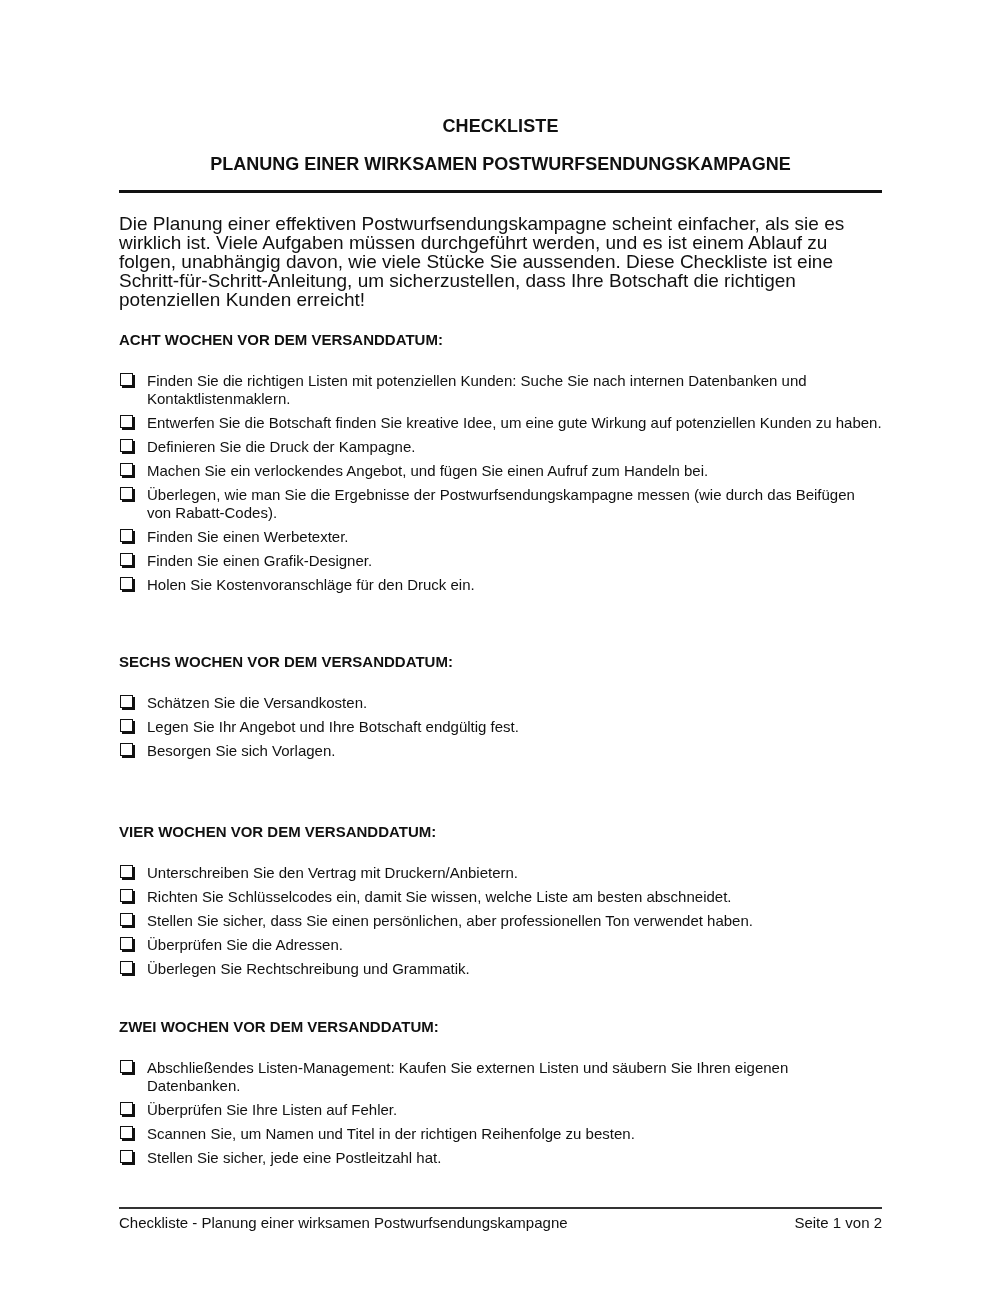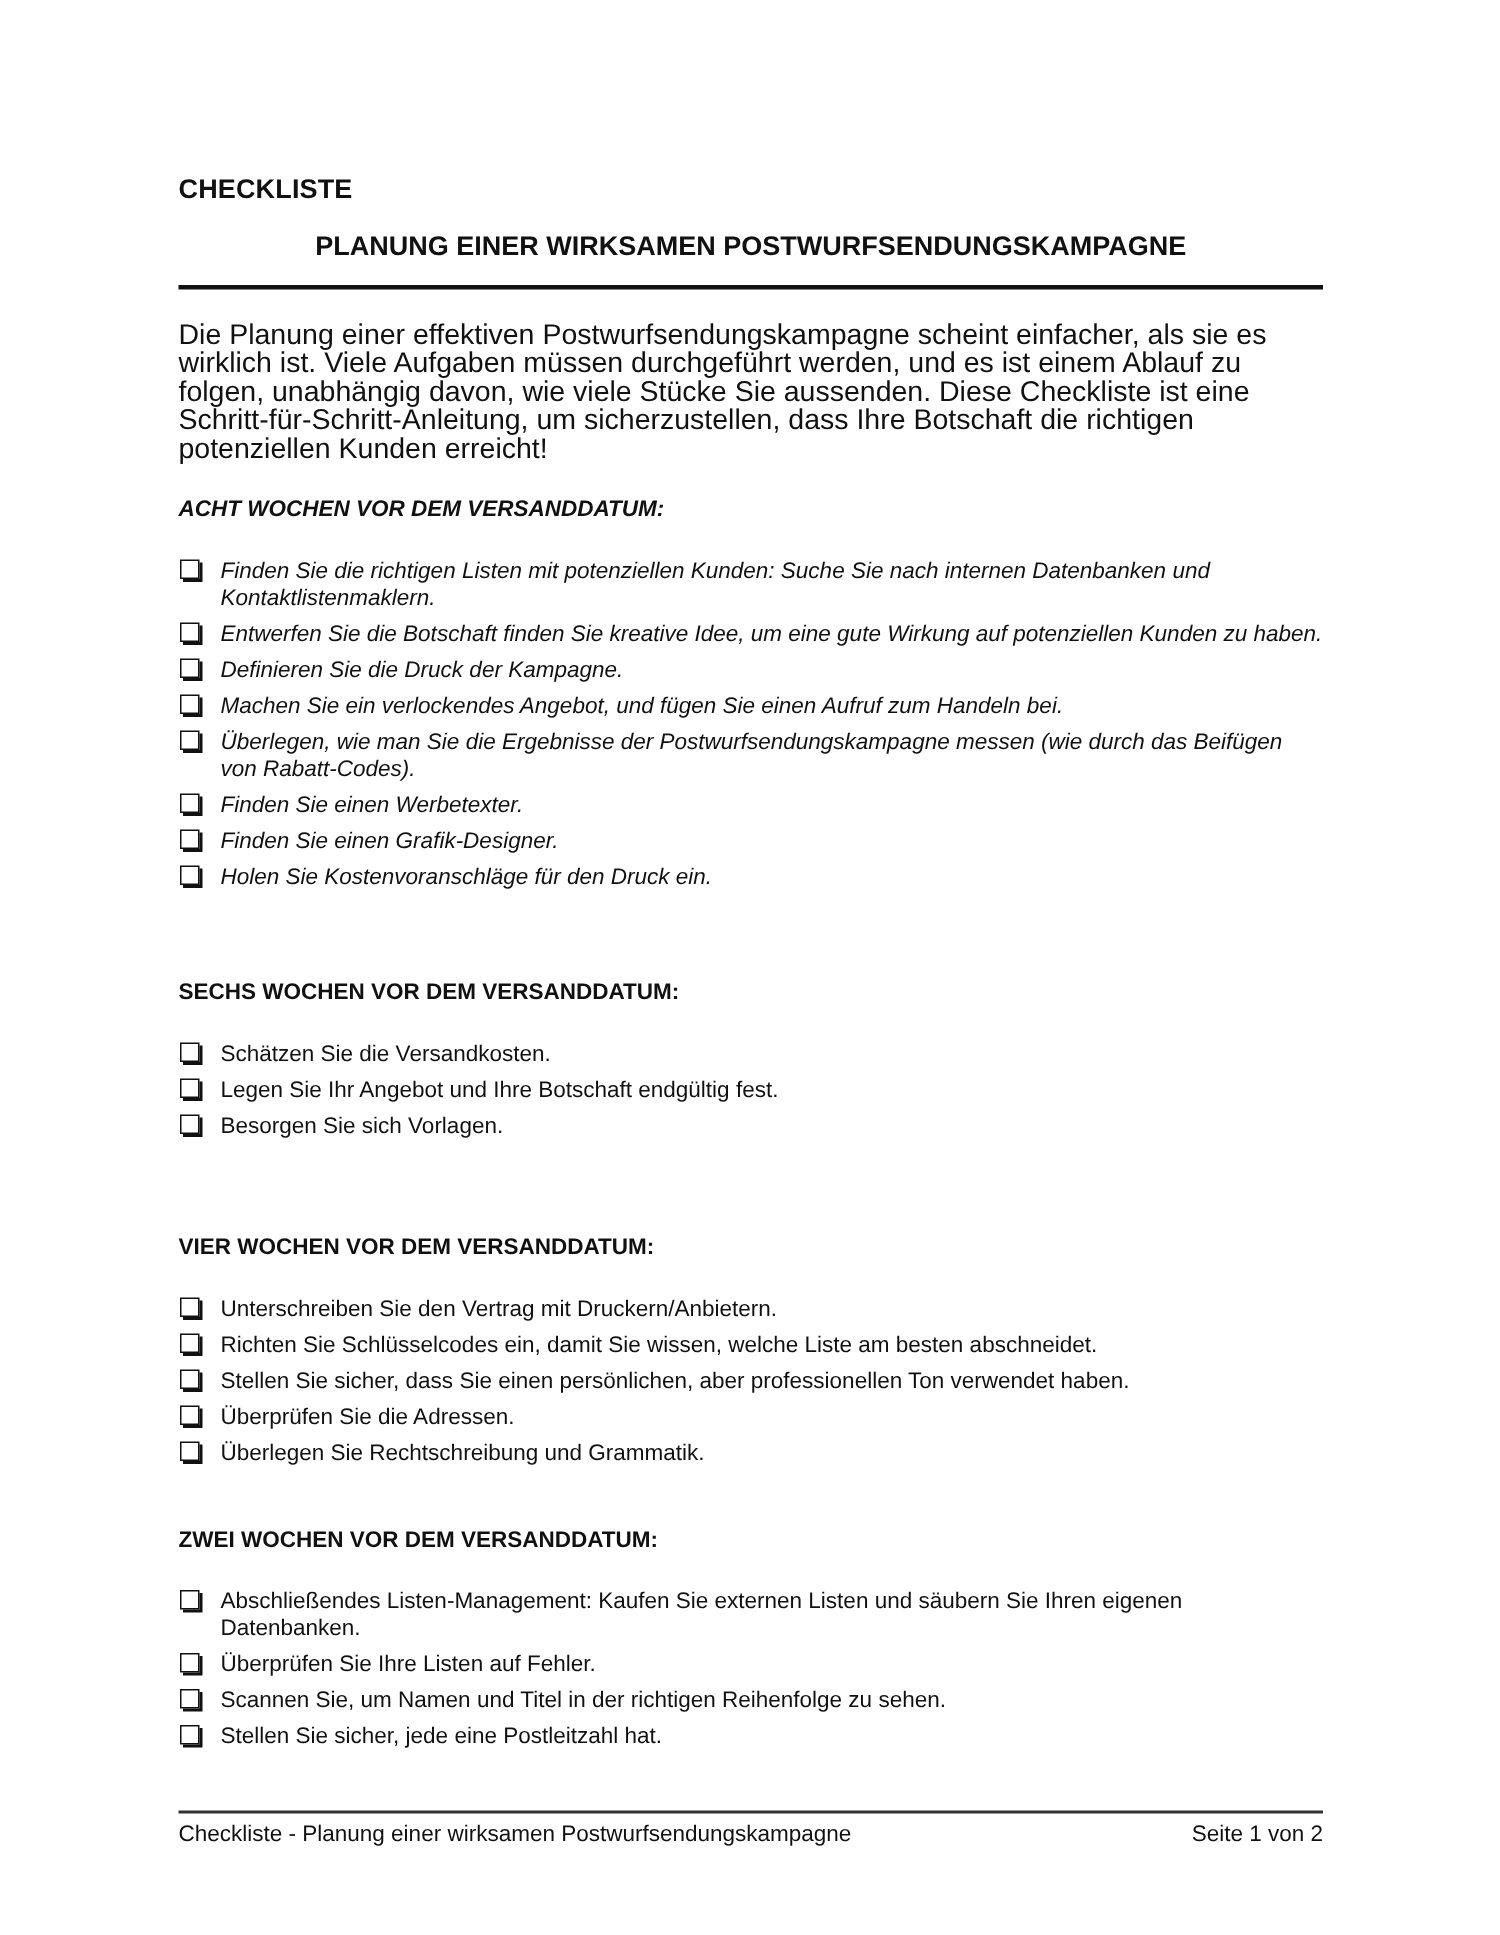--- a/index.html
+++ b/index.html
@@ -2,21 +2,21 @@
 <html><head>
   <meta charset="utf-8">
   <style>
     html, body { margin: 0; padding: 0; background: #ffffff; }
     body {
       width: 1000px; height: 1290px; position: relative; overflow: hidden;
       font-family: "Liberation Sans", sans-serif; color: #111111;
     }
     .page { position: absolute; left: 119px; top: 0; width: 763px; }
     .title {
-      position: absolute; top: 116px; left: 0; width: 763px; text-align: left;
+      position: absolute; top: 116px; left: 0; width: 763px; text-align: center;
       font-weight: bold; font-size: 18px; letter-spacing: 0.1px;
     }
     .subtitle {
       position: absolute; top: 154px; left: 0; width: 763px; text-align: center;
       font-weight: bold; font-size: 18px;
     }
     .rule-top {
       position: absolute; top: 190px; left: 0; width: 763px; height: 3px; background: #111;
     }
     .intro {
@@ -47,21 +47,21 @@
   </style>
 </head>
 <body>
 
 <div class="page">
   <div class="title">CHECKLISTE</div>
   <div class="subtitle">PLANUNG EINER WIRKSAMEN POSTWURFSENDUNGSKAMPAGNE</div>
   <div class="rule-top"></div>
   <p class="intro">Die Planung einer effektiven Postwurfsendungskampagne scheint einfacher, als sie es wirklich ist. Viele Aufgaben müssen durchgeführt werden, und es ist einem Ablauf zu folgen, unabhängig davon, wie viele Stücke Sie aussenden. Diese Checkliste ist eine Schritt-für-Schritt-Anleitung, um sicherzustellen, dass Ihre Botschaft die richtigen potenziellen Kunden erreicht!</p>
 
-  <div class="section" style="top:330px;font-style:italic;">
+  <div class="section" style="top:330px;">
     <h2 class="section-heading">ACHT WOCHEN VOR DEM VERSANDDATUM:</h2>
     <ul class="items">
       <li class="item"><span class="checkbox"></span><span>Finden Sie die richtigen Listen mit potenziellen Kunden: Suche Sie nach internen Datenbanken und Kontaktlistenmaklern.</span></li>
       <li class="item"><span class="checkbox"></span><span>Entwerfen Sie die Botschaft finden Sie kreative Idee, um eine gute Wirkung auf potenziellen Kunden zu haben.</span></li>
       <li class="item"><span class="checkbox"></span><span>Definieren Sie die Druck der Kampagne.</span></li>
       <li class="item"><span class="checkbox"></span><span>Machen Sie ein verlockendes Angebot, und fügen Sie einen Aufruf zum Handeln bei.</span></li>
       <li class="item"><span class="checkbox"></span><span>Überlegen, wie man Sie die Ergebnisse der Postwurfsendungskampagne messen (wie durch das Beifügen von Rabatt-Codes).</span></li>
       <li class="item"><span class="checkbox"></span><span>Finden Sie einen Werbetexter.</span></li>
       <li class="item"><span class="checkbox"></span><span>Finden Sie einen Grafik-Designer.</span></li>
       <li class="item"><span class="checkbox"></span><span>Holen Sie Kostenvoranschläge für den Druck ein.</span></li>
@@ -86,21 +86,21 @@
       <li class="item"><span class="checkbox"></span><span>Überprüfen Sie die Adressen.</span></li>
       <li class="item"><span class="checkbox"></span><span>Überlegen Sie Rechtschreibung und Grammatik.</span></li>
     </ul>
   </div>
 
   <div class="section" style="top:1017px;">
     <h2 class="section-heading">ZWEI WOCHEN VOR DEM VERSANDDATUM:</h2>
     <ul class="items">
       <li class="item"><span class="checkbox"></span><span>Abschließendes Listen-Management: Kaufen Sie externen Listen und säubern Sie Ihren eigenen Datenbanken.</span></li>
       <li class="item"><span class="checkbox"></span><span>Überprüfen Sie Ihre Listen auf Fehler.</span></li>
-      <li class="item"><span class="checkbox"></span><span>Scannen Sie, um Namen und Titel in der richtigen Reihenfolge zu sehen.</span></li>
+      <li class="item"><span class="checkbox"></span><span>Scannen Sie, um Namen und Titel in der richtigen Reihenfolge zu besten.</span></li>
       <li class="item"><span class="checkbox"></span><span>Stellen Sie sicher, jede eine Postleitzahl hat.</span></li>
     </ul>
   </div>
 
   <div class="footer-rule"></div>
   <div class="footer">
     <span>Checkliste - Planung einer wirksamen Postwurfsendungskampagne</span>
     <span>Seite 1 von 2</span>
   </div>
 </div>

